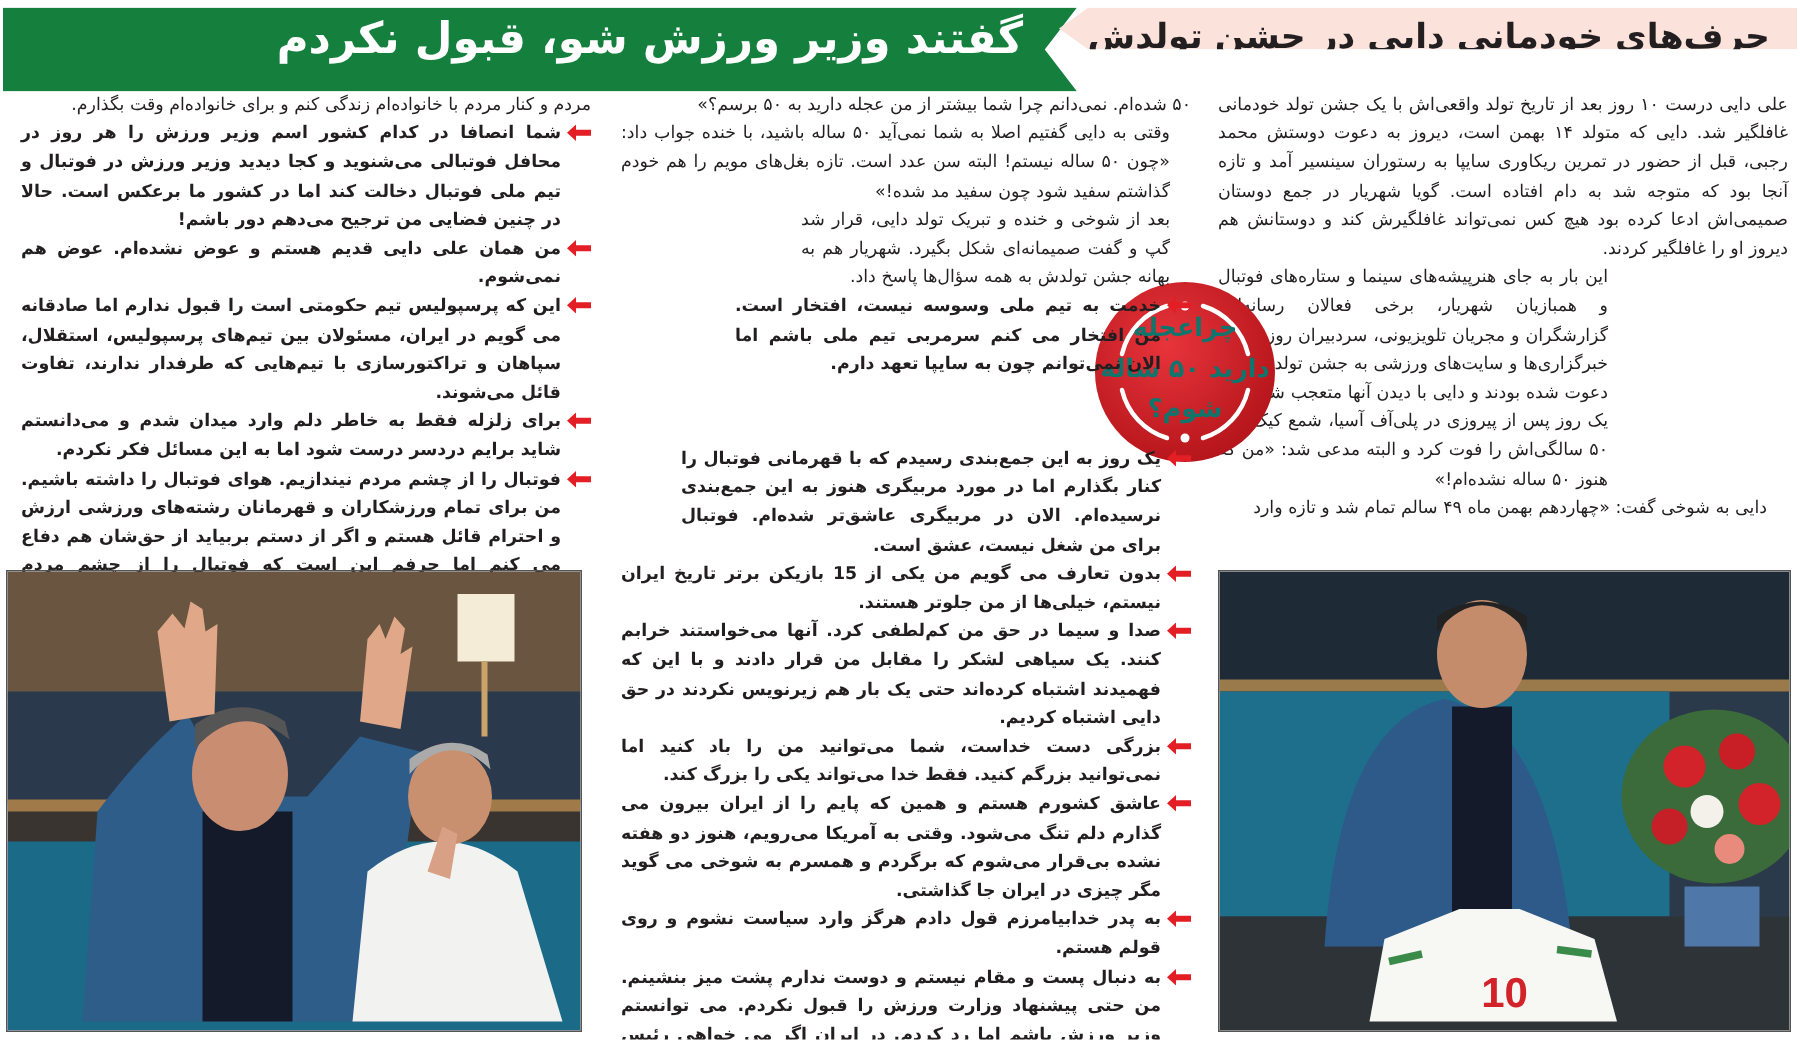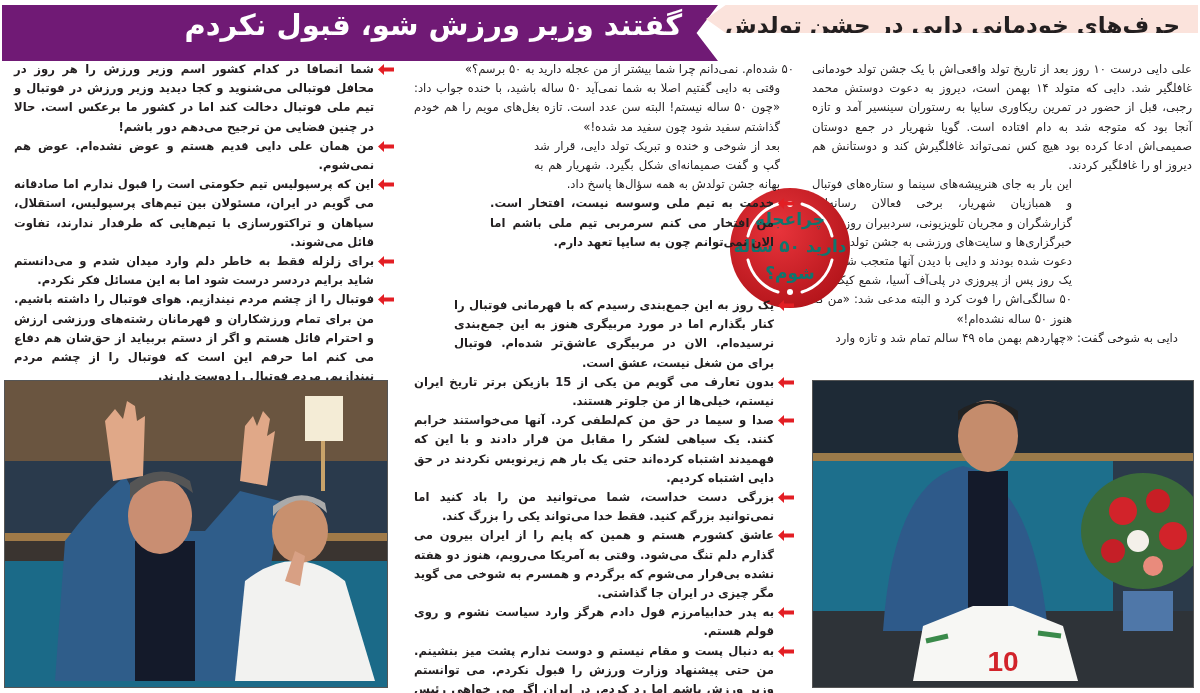--- a/index.html
+++ b/index.html
@@ -3,21 +3,21 @@
 <meta charset="utf-8">
 <style>
   html, body { margin:0; padding:0; }
   body {
     width:1200px; height:693px; overflow:hidden; background:#ffffff;
     font-family:"DejaVu Sans", sans-serif; color:#231f20; position:relative;
   }
   .header { position:absolute; top:3px; left:0; width:1200px; height:52px; }
   .hdr-red {
     position:absolute; left:2px; top:2px; width:716px; height:56px;
-    background:#701a75; color:#fff; direction:rtl;
+    background:#15803d; color:#fff; direction:rtl;
     clip-path:polygon(0 0, 100% 0, 97% 50%, 100% 100%, 0 100%);
   }
   .hdr-red .t {
     position:absolute; right:36px; top:3px; font-size:29px; font-weight:bold;
     white-space:nowrap; letter-spacing:-0.5px;
   }
   .hdr-pink {
     position:absolute; left:706px; top:2px; width:492px; height:28px;
     background:#fbe3dc; direction:rtl;
     clip-path:polygon(0 50%, 4% 0, 100% 0, 100% 100%, 4% 100%);
@@ -177,20 +177,21 @@
   </p>
   <p class="bullet">
     <svg class="arr" viewBox="0 0 16 11">
         <path d="M0 5.5 L6 0 L6 3.5 L16 3.5 L16 7.5 L6 7.5 L6 11 Z" fill="#e31e24"></path>
       </svg>
     <span>اگر دنبال پست و مقام بروم دیگر نمی‌توانم زندگی کنم. من می خواهم مثل</span>
   </p>
 </div>
 
 <div class="col col-l">
+  <p>مردم و کنار مردم با خانواده‌ام زندگی کنم و برای خانواده‌ام وقت بگذارم.</p>
   <p class="bullet">
     <svg class="arr" viewBox="0 0 16 11">
         <path d="M0 5.5 L6 0 L6 3.5 L16 3.5 L16 7.5 L6 7.5 L6 11 Z" fill="#e31e24"></path>
       </svg>
     <span>شما انصافا در کدام کشور اسم وزیر ورزش را هر روز در محافل فوتبالی می‌شنوید و کجا دیدید وزیر ورزش در فوتبال و تیم ملی فوتبال دخالت کند اما در کشور ما برعکس است. حالا در چنین فضایی من ترجیح می‌دهم دور باشم!</span>
   </p>
   <p class="bullet">
     <svg class="arr" viewBox="0 0 16 11">
         <path d="M0 5.5 L6 0 L6 3.5 L16 3.5 L16 7.5 L6 7.5 L6 11 Z" fill="#e31e24"></path>
       </svg>

